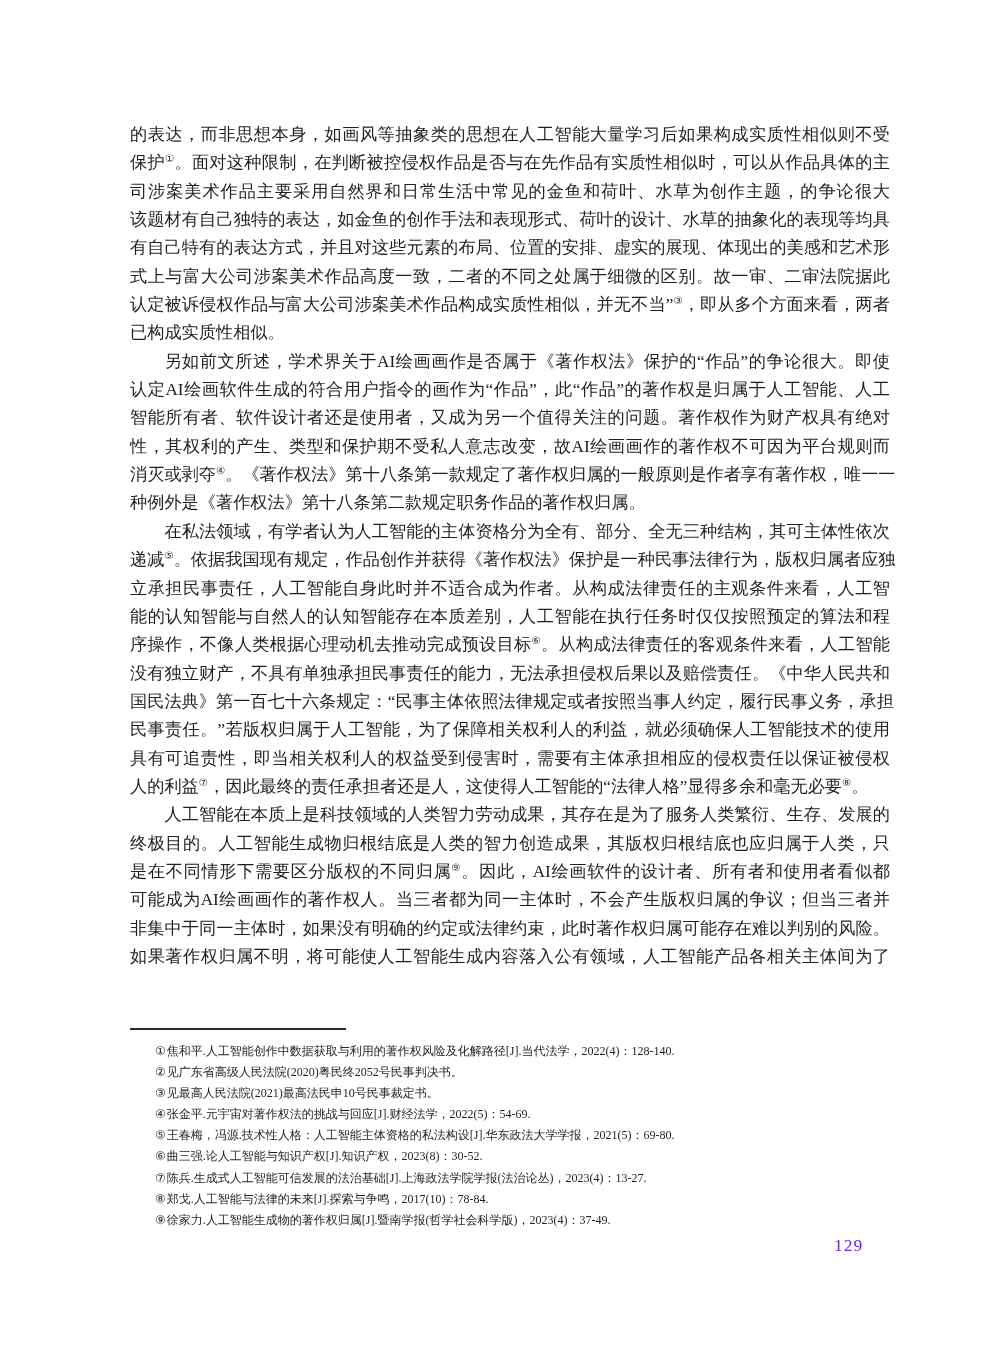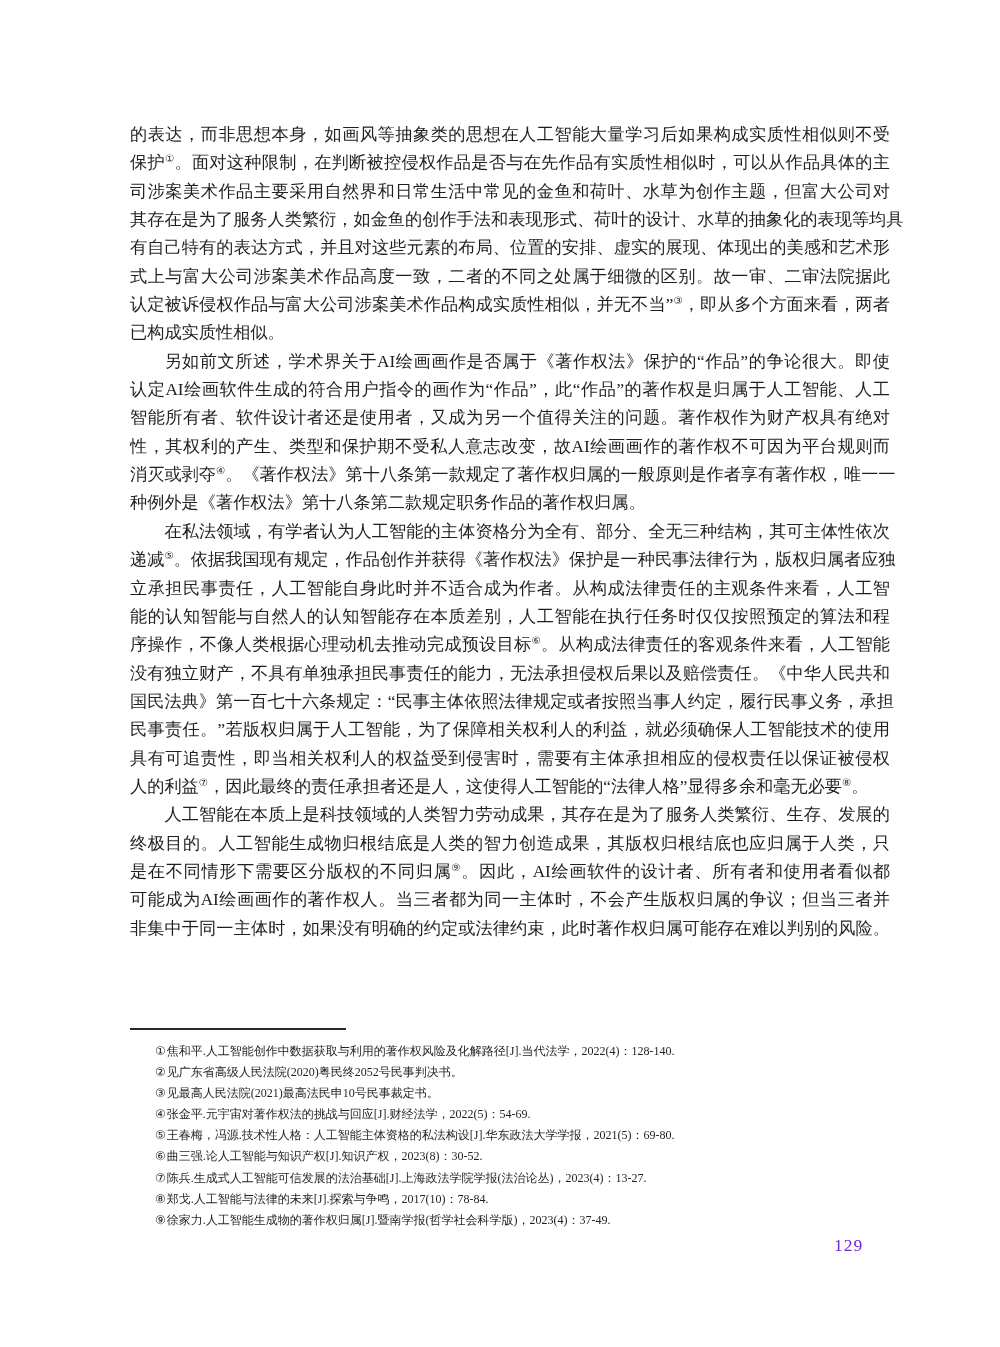--- a/index.html
+++ b/index.html
@@ -70,22 +70,22 @@
   }
 </style>
 </head>
 <body>
 
 <div class="page">
   <main class="body-text">
       <div class="paragraph">
         <div class="line">的表达，而非思想本身，如画风等抽象类的思想在人工智能大量学习后如果构成实质性相似则不受</div>
         <div class="line">保护<sup class="fn-ref">①</sup>。面对这种限制，在判断被控侵权作品是否与在先作品有实质性相似时，可以从作品具体的主</div>
-        <div class="line">司涉案美术作品主要采用自然界和日常生活中常见的金鱼和荷叶、水草为创作主题，但富大公司对</div>
-        <div class="line">其存在是为了服务人类繁衍，如金鱼的创作手法和表现形式、荷叶的设计、水草的抽象化的表现等均具</div>
+        <div class="line">司涉案美术作品主要采用自然界和日常生活中常见的金鱼和荷叶、水草为创作主题，的争论很大</div>
+        <div class="line">该题材有自己独特的表达，如金鱼的创作手法和表现形式、荷叶的设计、水草的抽象化的表现等均具</div>
         <div class="line">有自己特有的表达方式，并且对这些元素的布局、位置的安排、虚实的展现、体现出的美感和艺术形</div>
         <div class="line">式上与富大公司涉案美术作品高度一致，二者的不同之处属于细微的区别。故一审、二审法院据此</div>
         <div class="line">认定被诉侵权作品与富大公司涉案美术作品构成实质性相似，并无不当”<sup class="fn-ref">③</sup>，即从多个方面来看，两者</div>
         <div class="line para-end">已构成实质性相似。</div>
       </div>
       <div class="paragraph">
         <div class="line indent">另如前文所述，学术界关于AI绘画画作是否属于《著作权法》保护的“作品”的争论很大。即使</div>
         <div class="line">认定AI绘画软件生成的符合用户指令的画作为“作品”，此“作品”的著作权是归属于人工智能、人工</div>
         <div class="line">智能所有者、软件设计者还是使用者，又成为另一个值得关注的问题。著作权作为财产权具有绝对</div>
         <div class="line">性，其权利的产生、类型和保护期不受私人意志改变，故AI绘画画作的著作权不可因为平台规则而</div>
@@ -103,20 +103,21 @@
         <div class="line">民事责任。”若版权归属于人工智能，为了保障相关权利人的利益，就必须确保人工智能技术的使用</div>
         <div class="line">具有可追责性，即当相关权利人的权益受到侵害时，需要有主体承担相应的侵权责任以保证被侵权</div>
         <div class="line para-end">人的利益<sup class="fn-ref">⑦</sup>，因此最终的责任承担者还是人，这使得人工智能的“法律人格”显得多余和毫无必要<sup class="fn-ref">⑧</sup>。</div>
       </div>
       <div class="paragraph">
         <div class="line indent">人工智能在本质上是科技领域的人类智力劳动成果，其存在是为了服务人类繁衍、生存、发展的</div>
         <div class="line">终极目的。人工智能生成物归根结底是人类的智力创造成果，其版权归根结底也应归属于人类，只</div>
         <div class="line">是在不同情形下需要区分版权的不同归属<sup class="fn-ref">⑨</sup>。因此，AI绘画软件的设计者、所有者和使用者看似都</div>
         <div class="line">可能成为AI绘画画作的著作权人。当三者都为同一主体时，不会产生版权归属的争议；但当三者并</div>
         <div class="line">非集中于同一主体时，如果没有明确的约定或法律约束，此时著作权归属可能存在难以判别的风险。</div>
+        <div class="line">如果著作权归属不明，将可能使人工智能生成内容落入公有领域，人工智能产品各相关主体间为了</div>
       </div>
     </main>
   <div class="footnote-divider"></div>
   <section class="footnotes">
       <div class="footnote"><span class="fn-marker">①</span><span class="fn-text">焦和平.人工智能创作中数据获取与利用的著作权风险及化解路径[J].当代法学，2022(4)：128-140.</span></div>
       <div class="footnote"><span class="fn-marker">②</span><span class="fn-text">见广东省高级人民法院(2020)粤民终2052号民事判决书。</span></div>
       <div class="footnote"><span class="fn-marker">③</span><span class="fn-text">见最高人民法院(2021)最高法民申10号民事裁定书。</span></div>
       <div class="footnote"><span class="fn-marker">④</span><span class="fn-text">张金平.元宇宙对著作权法的挑战与回应[J].财经法学，2022(5)：54-69.</span></div>
       <div class="footnote"><span class="fn-marker">⑤</span><span class="fn-text">王春梅，冯源.技术性人格：人工智能主体资格的私法构设[J].华东政法大学学报，2021(5)：69-80.</span></div>
       <div class="footnote"><span class="fn-marker">⑥</span><span class="fn-text">曲三强.论人工智能与知识产权[J].知识产权，2023(8)：30-52.</span></div>

